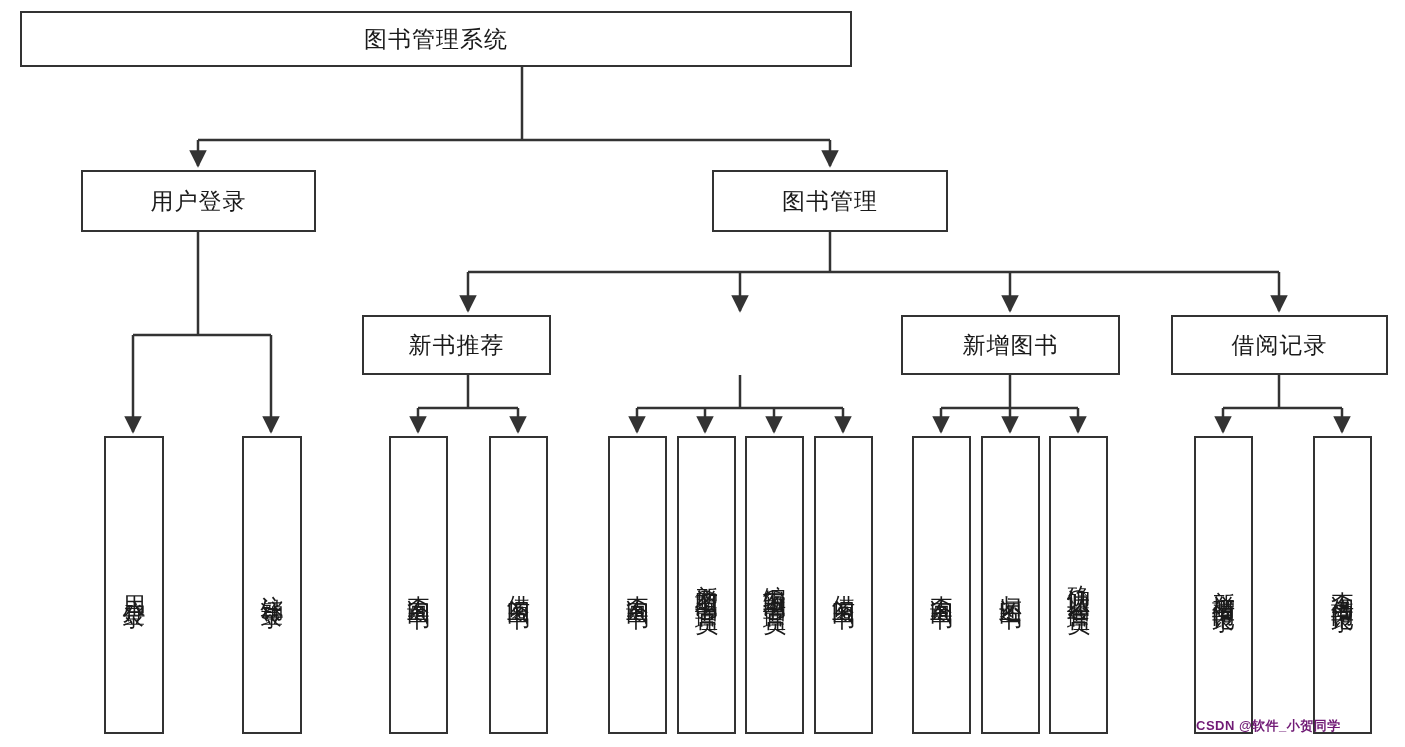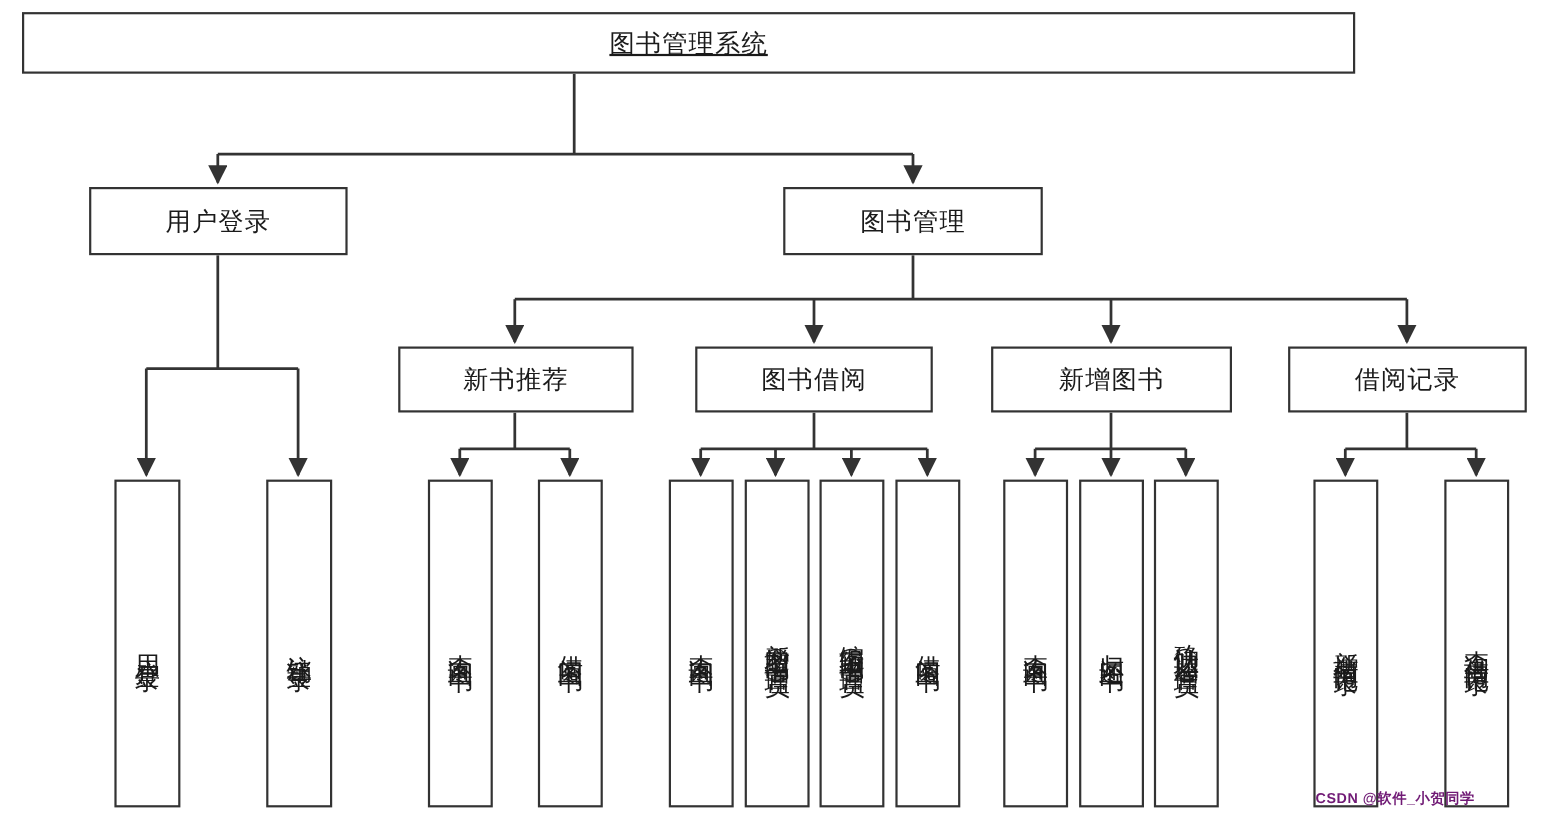--- a/index.html
+++ b/index.html
@@ -109,36 +109,33 @@
       <path d="M 1010 408 L 1010 432" marker-end="url(#arrow)"></path>
       <path d="M 1078 408 L 1078 432" marker-end="url(#arrow)"></path>
 
       <path d="M 1279 375 L 1279 408"></path>
       <path d="M 1223 408 L 1342 408"></path>
       <path d="M 1223 408 L 1223 432" marker-end="url(#arrow)"></path>
       <path d="M 1342 408 L 1342 432" marker-end="url(#arrow)"></path>
     </g>
   </svg>
 
-  <div class="node horiz" style="left:20px; top:11px; width:1212px; height:56px;text-decoration:underline;">
+  <div class="node horiz" style="left:20px; top:11px; width:832px; height:56px;">
     <span>图书管理系统</span>
   </div>
 
   <div class="node horiz" style="left:81px; top:170px; width:235px; height:62px;">
     <span>用户登录</span>
   </div>
   <div class="node horiz" style="left:712px; top:170px; width:236px; height:62px;text-align:right;">
     <span>图书管理</span>
   </div>
 
-  <div class="node horiz" style="left:362px; top:315px; width:214px; height:60px;">
+  <div class="node horiz" style="left:362px; top:315px; width:189px; height:60px;">
     <span>新书推荐</span>
-  </div>
-  <div class="node horiz" style="left:632px; top:315px; width:216px; height:60px;">
-    <span>图书借阅</span>
   </div>
   <div class="node horiz" style="left:901px; top:315px; width:219px; height:60px;">
     <span>新增图书</span>
   </div>
   <div class="node horiz" style="left:1171px; top:315px; width:217px; height:60px;">
     <span>借阅记录</span>
   </div>
 
   <div class="node vert" style="left:104px; top:436px; width:60px; height:298px;">
     <span class="vtext">用户登录</span>

